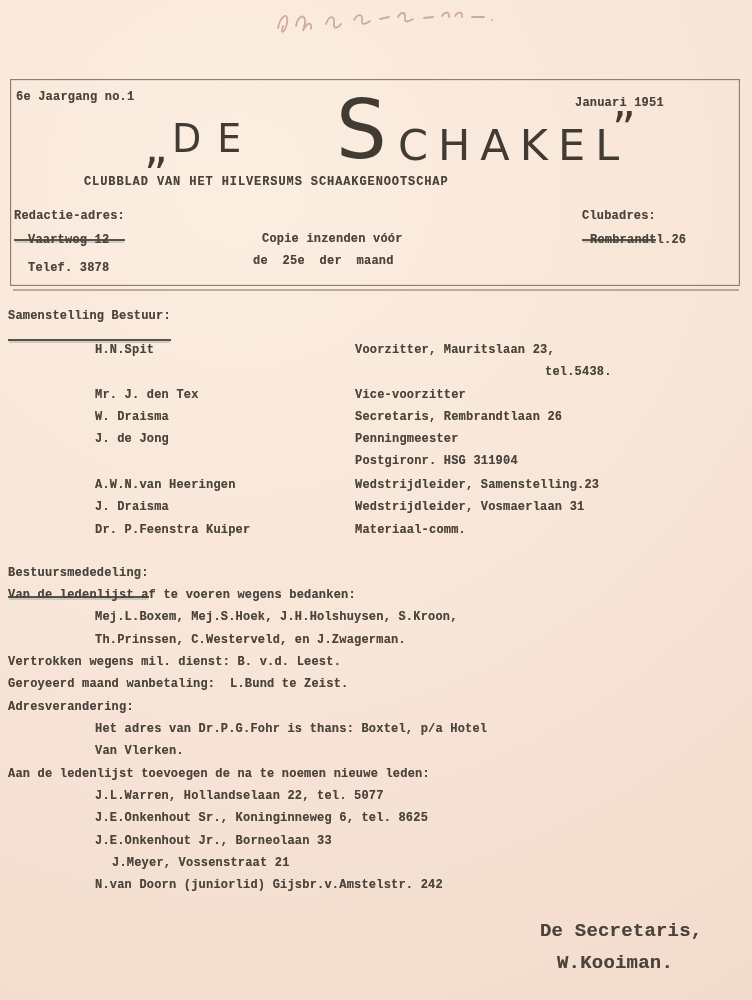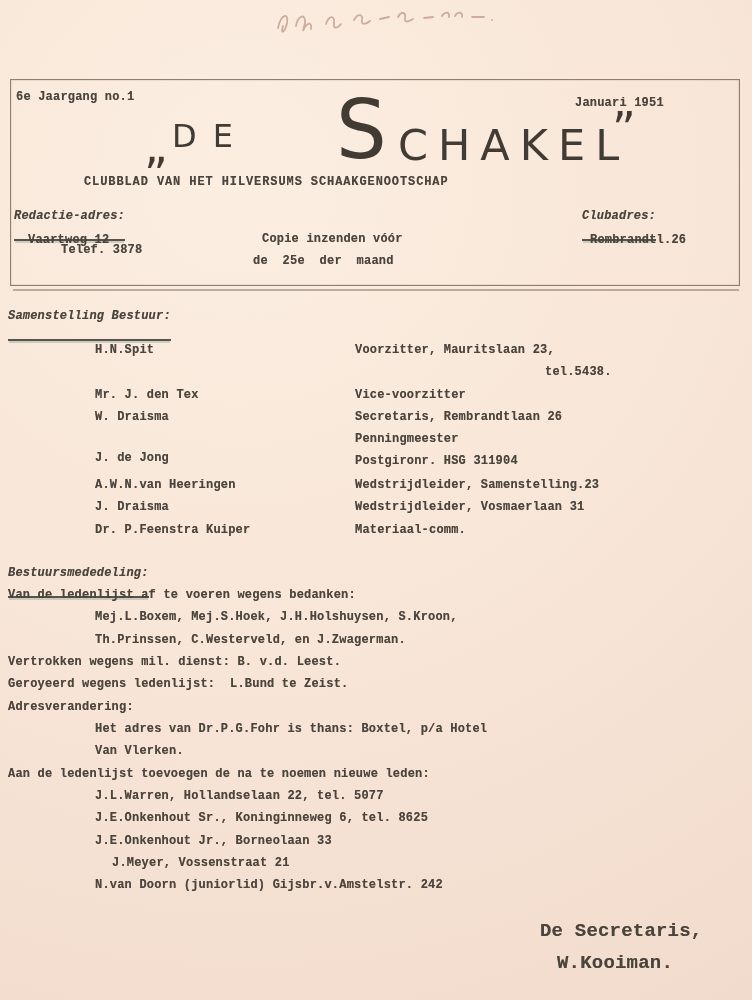--- a/index.html
+++ b/index.html
@@ -15,41 +15,40 @@
     font-family:"Liberation Mono", monospace;
     font-weight:700;font-size:12px;line-height:21px;
     color:#4b443c;letter-spacing:0.2px;
     text-shadow:0 0 0.6px rgba(75,68,60,0.55);
   }
   
   .u{
     border-bottom:2px solid #59524a;
     padding-bottom:12px;
     box-shadow:0 3px 0 -1px rgba(120,150,140,0.35);
-    font-style:italic;
   }
   
   .box{
     position:absolute;left:10px;top:79px;width:728px;height:205px;
     border:1px solid rgba(128,106,92,0.85);
     box-shadow:inset 0 0 0 0.5px rgba(128,106,92,0.25);
   }
   .box-double-line{
     position:absolute;left:13px;top:289px;width:726px;height:0;
     border-top:2px solid rgba(128,106,92,0.5);
   }
   
   .title-part{
     position:absolute;
     font-family:"DejaVu Sans", sans-serif;
     font-weight:400;color:#413b34;
     line-height:1;
   }
   .tp-oq {left:144px;top:124px;font-size:46px;}
-  .tp-de {left:172px;top:120px;font-size:32px;letter-spacing:16px;transform:scaleY(1.02);}
+  .tp-de {left:172px;top:120px;font-size:38px;letter-spacing:16px;transform:scaleY(1.02);}
   .tp-s  {left:336px;top:90px; font-size:80px;transform:scaleY(1.02);}
   .tp-ch {left:398px;top:124px;font-size:43px;letter-spacing:10px;transform:scaleY(1.0);}
   .tp-cq {left:612px;top:106px;font-size:46px;}
   .sig{font-size:19px;}
   .scribble{position:absolute;left:268px;top:2px;opacity:0.55;}
 </style>
 </head>
 <body>
 
 <div class="page">
@@ -80,60 +79,60 @@
     <span class="title-part tp-de">DE</span>
     <span class="title-part tp-s">S</span>
     <span class="title-part tp-ch">CHAKEL</span>
     <span class="title-part tp-cq">”</span>
   </div>
 
   <div class="t" style="left:84px;top:172px;letter-spacing:0.9px;">CLUBBLAD VAN HET HILVERSUMS SCHAAKGENOOTSCHAP</div>
 
   <div class="t u" style="left:14px;top:206px;">Redactie-adres:</div>
   <div class="t" style="left:28px;top:230px;">Vaartweg 12</div>
-  <div class="t" style="left:28px;top:240px;margin-left:33px;">Telef. 3878</div>
+  <div class="t" style="left:28px;top:258px;">Telef. 3878</div>
 
   <div class="t" style="left:262px;top:229px;">Copie inzenden vóór</div>
   <div class="t" style="left:253px;top:251px;">de  25e  der  maand</div>
 
   <div class="t u" style="left:582px;top:206px;">Clubadres:</div>
   <div class="t" style="left:590px;top:230px;">Rembrandtl.26</div>
 
   <div class="t u" style="left:8px;top:306px;">Samenstelling Bestuur:</div>
 
   <div class="t" style="left:95px;top:340px;">H.N.Spit</div>
   <div class="t" style="left:355px;top:340px;">Voorzitter, Mauritslaan 23,</div>
   <div class="t" style="left:545px;top:362px;">tel.5438.</div>
 
   <div class="t" style="left:95px;top:385px;">Mr. J. den Tex</div>
   <div class="t" style="left:355px;top:385px;">Vice-voorzitter</div>
 
   <div class="t" style="left:95px;top:407px;">W. Draisma</div>
   <div class="t" style="left:355px;top:407px;">Secretaris, Rembrandtlaan 26</div>
 
-  <div class="t" style="left:95px;top:429px;margin-top:19px;">J. de Jong</div>
+  <div class="t" style="left:95px;top:429px;">J. de Jong</div>
   <div class="t" style="left:355px;top:429px;">Penningmeester</div>
   <div class="t" style="left:355px;top:451px;">Postgironr. HSG 311904</div>
 
   <div class="t" style="left:95px;top:475px;">A.W.N.van Heeringen</div>
   <div class="t" style="left:355px;top:475px;">Wedstrijdleider, Samenstelling.23</div>
 
   <div class="t" style="left:95px;top:497px;">J. Draisma</div>
   <div class="t" style="left:355px;top:497px;">Wedstrijdleider, Vosmaerlaan 31</div>
 
   <div class="t" style="left:95px;top:520px;">Dr. P.Feenstra Kuiper</div>
   <div class="t" style="left:355px;top:520px;">Materiaal-comm.</div>
 
   <div class="t u" style="left:8px;top:563px;">Bestuursmededeling:</div>
 
   <div class="t" style="left:8px;top:585px;">Van de ledenlijst af te voeren wegens bedanken:</div>
   <div class="t" style="left:95px;top:607px;">Mej.L.Boxem, Mej.S.Hoek, J.H.Holshuysen, S.Kroon,</div>
   <div class="t" style="left:95px;top:630px;">Th.Prinssen, C.Westerveld, en J.Zwagerman.</div>
   <div class="t" style="left:8px;top:652px;">Vertrokken wegens mil. dienst: B. v.d. Leest.</div>
-  <div class="t" style="left:8px;top:674px;">Geroyeerd wegens ledenlijst:  L.Bund te Zeist.</div>
+  <div class="t" style="left:8px;top:674px;">Geroyeerd maand wanbetaling:  L.Bund te Zeist.</div>
   <div class="t" style="left:8px;top:697px;">Adresverandering:</div>
   <div class="t" style="left:95px;top:719px;">Het adres van Dr.P.G.Fohr is thans: Boxtel, p/a Hotel</div>
   <div class="t" style="left:95px;top:741px;">Van Vlerken.</div>
   <div class="t" style="left:8px;top:764px;">Aan de ledenlijst toevoegen de na te noemen nieuwe leden:</div>
   <div class="t" style="left:95px;top:786px;">J.L.Warren, Hollandselaan 22, tel. 5077</div>
   <div class="t" style="left:95px;top:808px;">J.E.Onkenhout Sr., Koninginneweg 6, tel. 8625</div>
   <div class="t" style="left:95px;top:831px;">J.E.Onkenhout Jr., Borneolaan 33</div>
   <div class="t" style="left:95px;top:853px;margin-left:17px;">J.Meyer, Vossenstraat 21</div>
   <div class="t" style="left:95px;top:875px;">N.van Doorn (juniorlid) Gijsbr.v.Amstelstr. 242</div>
 

